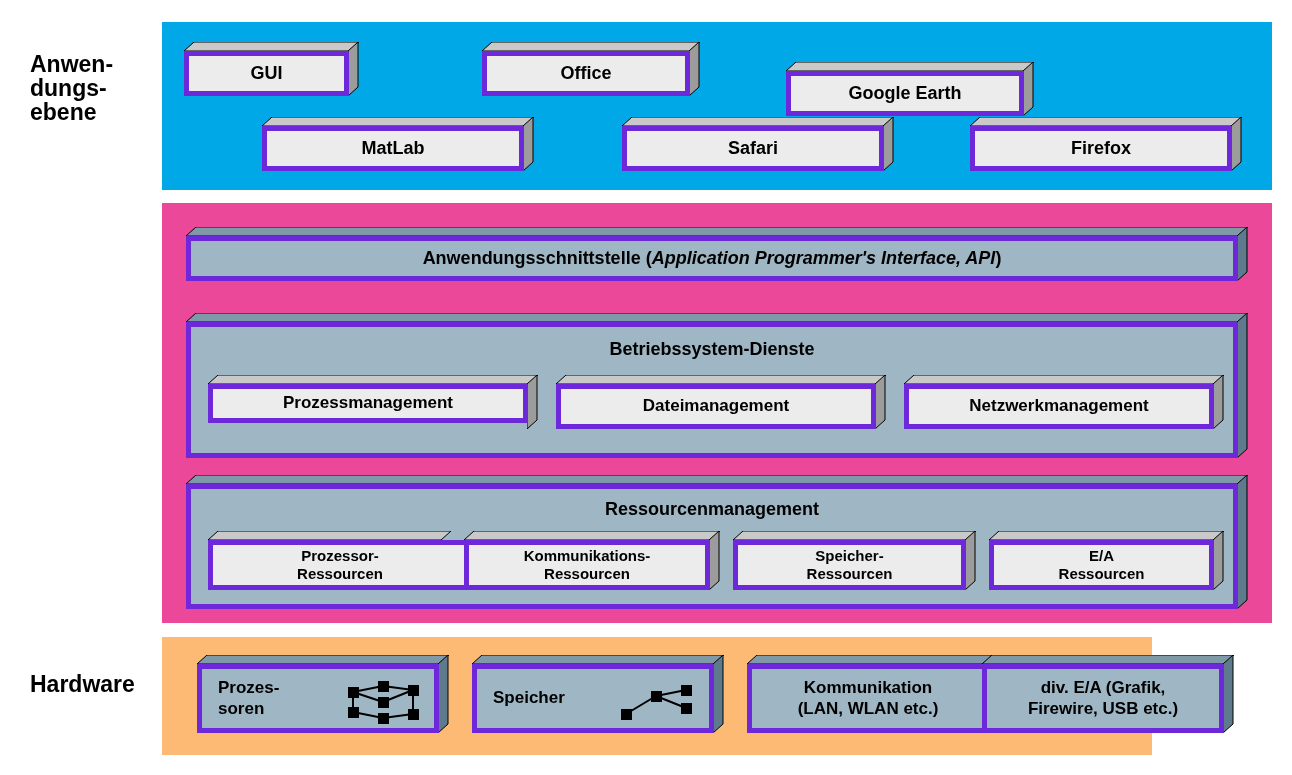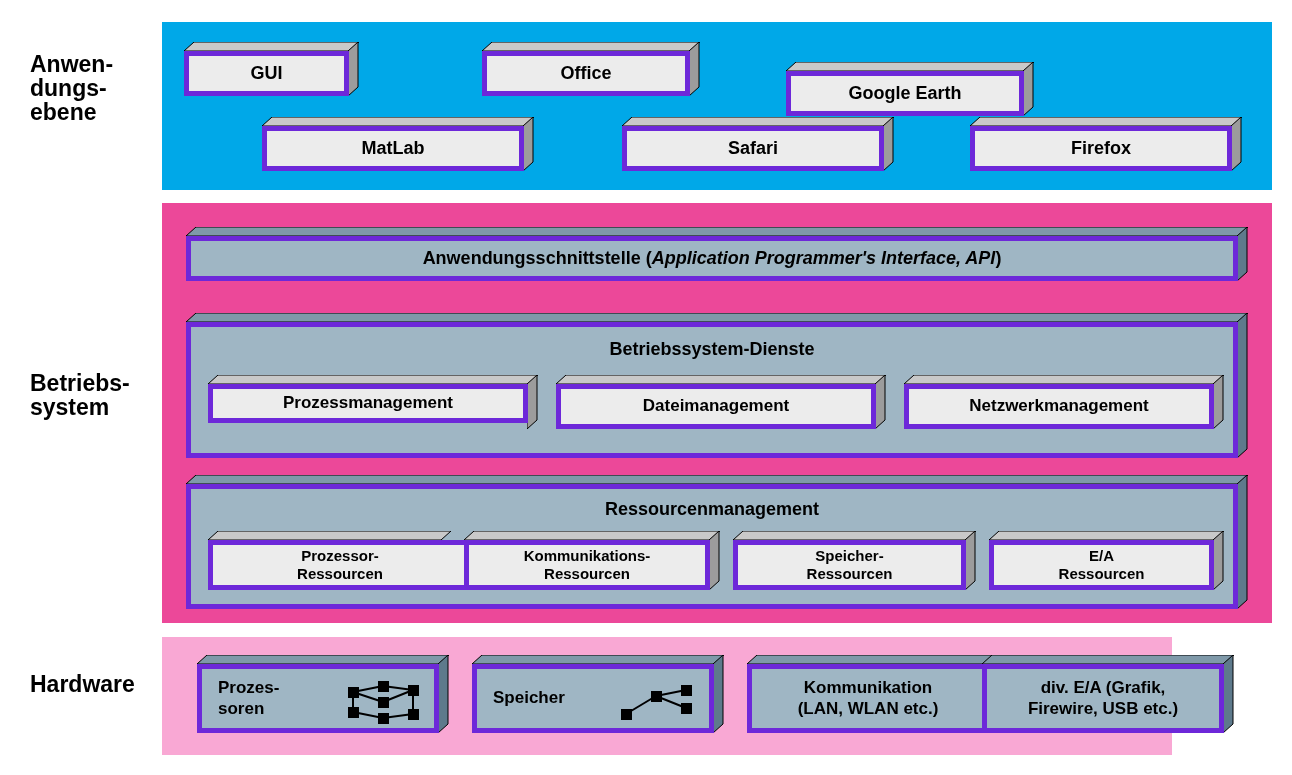--- a/index.html
+++ b/index.html
@@ -46,22 +46,21 @@
     background: #00A8E8;
   }
   #band-os {
     left: 162px; top: 203px;
     width: 1110px; height: 420px;
     background: #ec4899;
   }
   #band-hardware {
     left: 162px; top: 637px;
     width: 990px; height: 118px;
-    background: #f9a8d4;
-    padding-left: 20px;
+    background: #fdba74;
   }
 
   
   .box3d {
     position: absolute;
     box-sizing: border-box;
   }
   .box3d .face {
     position: absolute;
     left: 0; top: 9px;
@@ -123,22 +122,20 @@
   }
 </style>
 </head>
 <body>
 
 <div class="canvas">
 
   <div class="row-label" id="label-app">Anwen-
 dungs-
 ebene</div>
-  <div class="row-label" id="label-os">Betriebs-
-system</div>
   <div class="row-label" id="label-hw">Hardware</div>
 
   <div class="band" id="band-application">
 
     <div class="box3d light" style="left:22px; top:20px; width:175px; height:54px;">
       <div class="top">
         <svg width="175" height="10" viewBox="0 0 175 10" preserveAspectRatio="none">
           <polygon class="shade-top" points="10,0 175,0 165,9 0,9"></polygon>
         </svg>
       </div>

